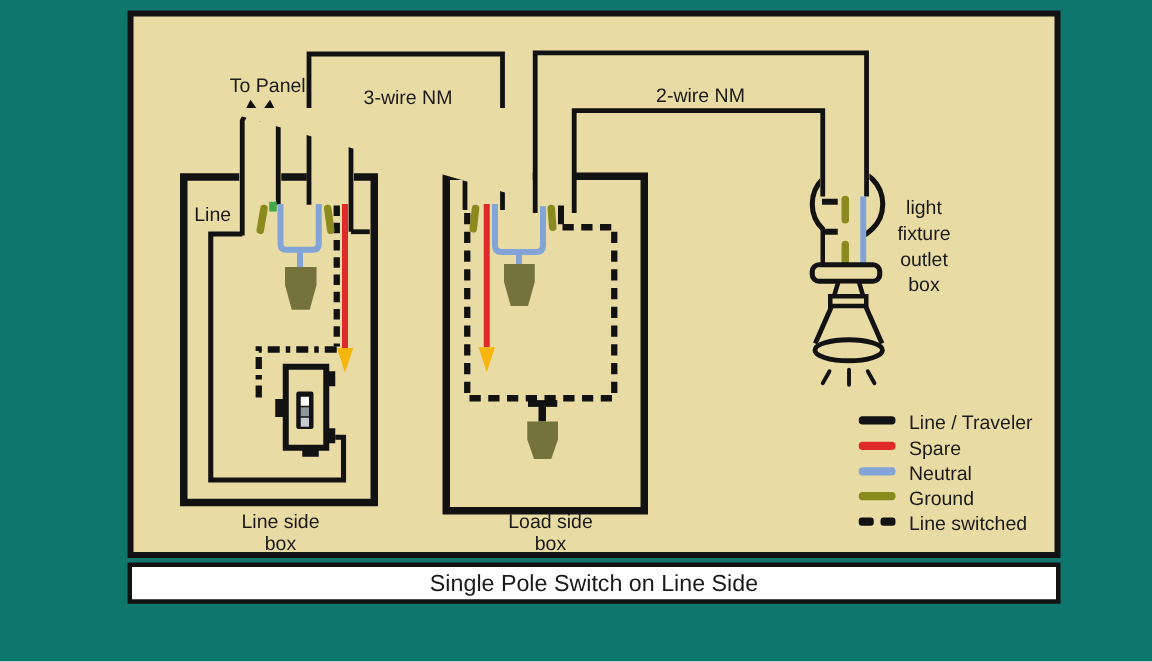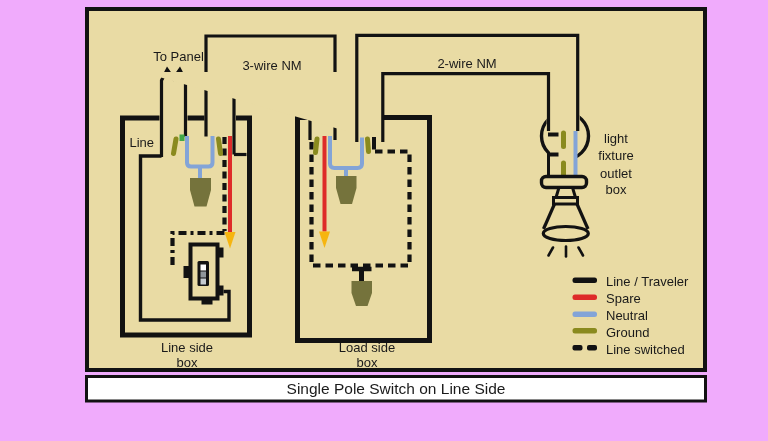--- a/index.html
+++ b/index.html
@@ -1,16 +1,16 @@
 <!DOCTYPE html>
 <html style="--background: #e9dba4; --line: #121212; --spare: #de2b29; --neutral: #83a4d7; --ground: #8a8a1e; --wire_nut: #75733c; --arrow: #f6b50f; --ground_tick: #41a947;"><head>
 <meta charset="utf-8">
 <style>
   html,body{margin:0;padding:0;background:#ffffff;}
-  .stage{position:relative;width:768px;height:441px;background:#f0abfc;overflow:hidden;}
+  .stage{position:relative;width:768px;height:441px;background:#0f766e;overflow:hidden;}
   svg{position:absolute;left:0;top:0;}
   text{font-family:"Liberation Sans",sans-serif;fill:#1a1a1a;}
   .beige{fill:var(--background);}
   .nofill{fill:none;}
   .ink{stroke:var(--line);}
   .w-spare{stroke:var(--spare);}
   .w-neutral{stroke:var(--neutral);}
   .w-ground{stroke:var(--ground);}
   .f-nut{fill:var(--wire_nut);}
   .f-arrow{fill:var(--arrow);}

